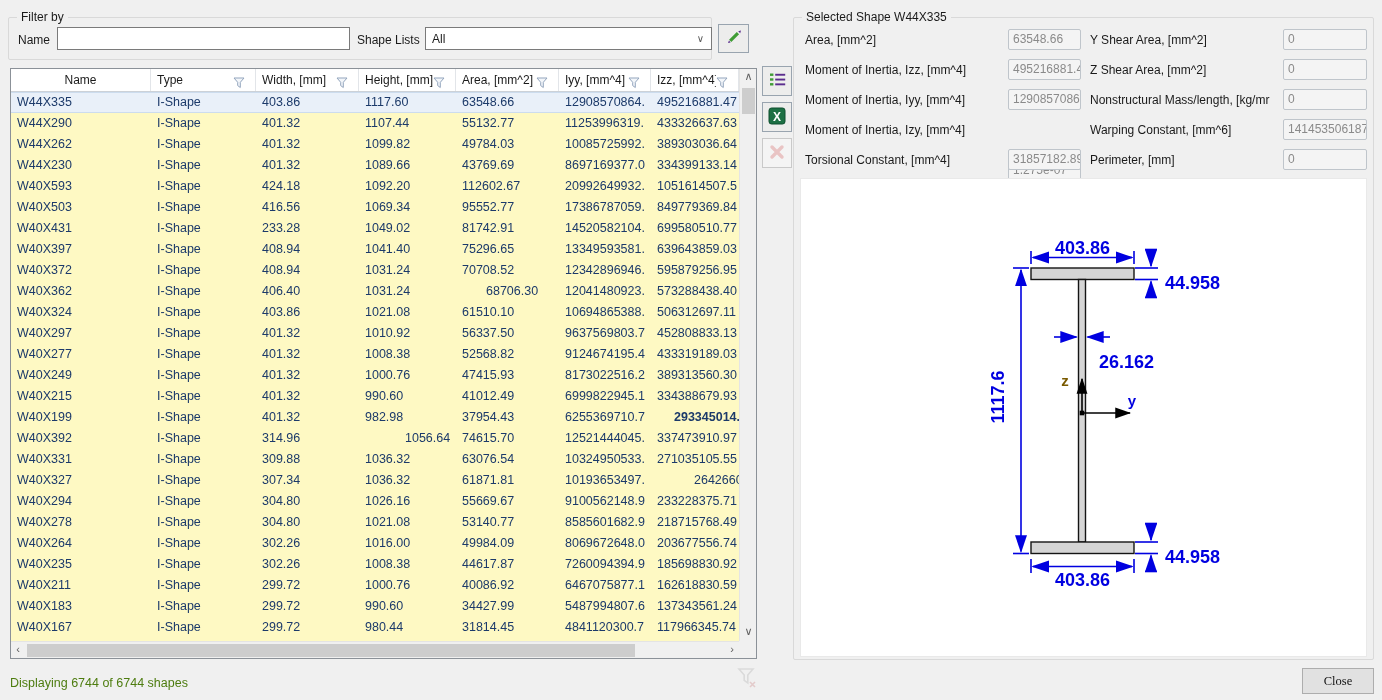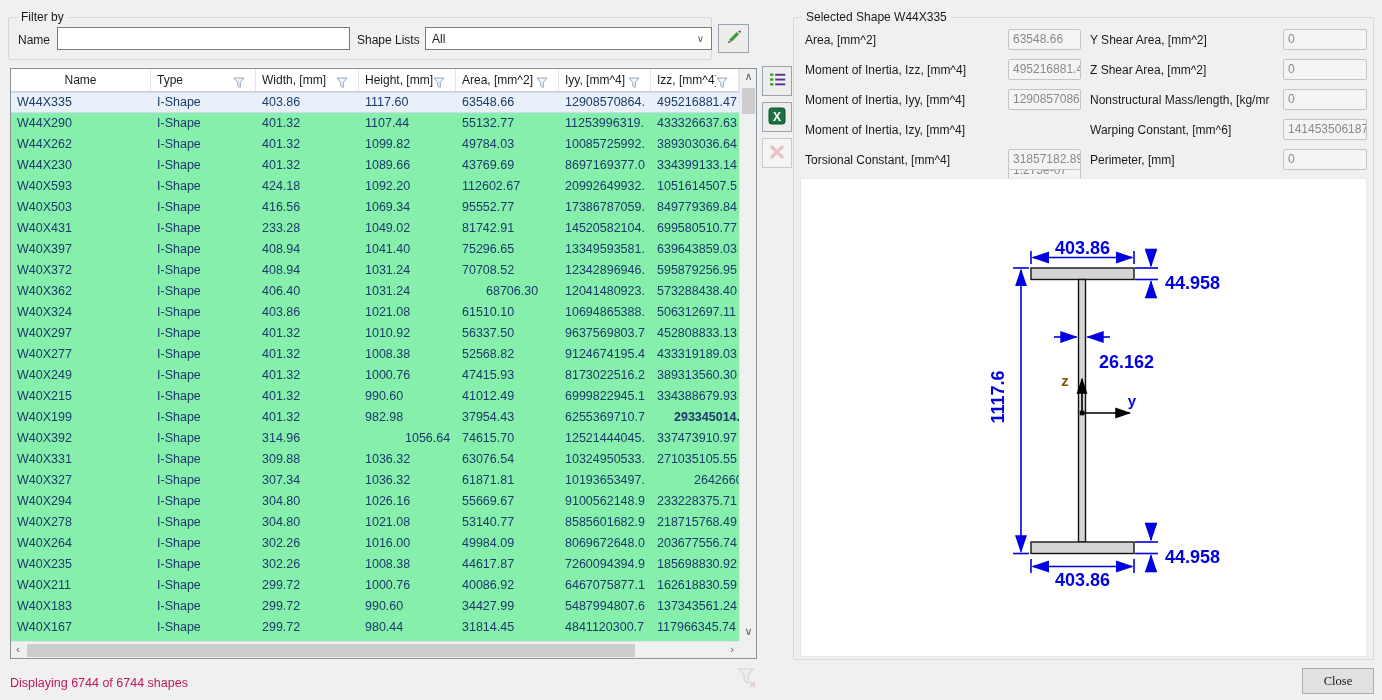--- a/index.html
+++ b/index.html
@@ -24,40 +24,40 @@
 
   
   .tablewrap { position:absolute; left:10px; top:68px; width:747px; height:591px;
                border:1px solid #8b9198; background:#fff; }
   .thead { position:absolute; left:0; top:0; width:728px; height:23px; background:#fff;
            border-bottom:1px solid #ccd1d7; z-index:3; }
   .hcell { position:absolute; top:0; height:22px; line-height:22px; border-right:1px solid #e2e5e9;
            font-size:12px; color:#1a1a1a; white-space:nowrap; overflow:hidden; padding-left:6px; }
   .hcell.center { text-align:center; padding-left:0; }
   .hfunnel { position:absolute; top:5px; }
-  .tbody { position:absolute; left:0; top:23px; width:728px; height:554px; overflow:hidden; background:#86efac; z-index:1; }
+  .tbody { position:absolute; left:0; top:23px; width:728px; height:554px; overflow:hidden; background:#fef9c3; z-index:1; }
   .trow { position:relative; width:728px; height:21px; line-height:21px; color:#1c3a6a; font-size:12.5px; white-space:nowrap; }
   .trow.sel { background:#e9f0f9; box-shadow:inset 0 1px 0 #ccdcee, inset 0 -1px 0 #ccdcee; }
   .tcell { position:absolute; top:0; height:21px; overflow:hidden; padding-left:6px; }
 
   
   .vscroll { position:absolute; left:728px; top:0; width:17px; height:572px; background:#f0f0f0; border-left:1px solid #e4e4e4; z-index:4; }
   .hscroll { position:absolute; left:0; top:572px; width:728px; height:17px; background:#f0f0f0; border-top:1px solid #e4e4e4; z-index:4; }
   .corner  { position:absolute; left:728px; top:572px; width:17px; height:17px; background:#f0f0f0; z-index:4; }
   .sarrow { position:absolute; color:#606060; font-size:11px; line-height:15px; text-align:center; width:17px; height:17px; }
   .sthumbv { position:absolute; left:2px; width:13px; background:#cdcdcd; }
   .sthumbh { position:absolute; top:2px; height:13px; background:#cdcdcd; }
 
   
   .fieldlbl { position:absolute; font-size:12px; color:#1a1a1a; white-space:nowrap; overflow:hidden; }
   .fieldbox { position:absolute; height:21px; background:#f4f4f4; border:1px solid #bfc5cb; border-radius:2px;
               font-size:12px; color:#8a8a8a; line-height:19px; padding:0 4px; white-space:nowrap; overflow:hidden; }
   .diagram-panel { position:absolute; left:800px; top:178px; width:567px; height:479px; background:#fff; border:1px solid #e9e9e9; }
 
-  .statusbar { position:absolute; left:10px; top:676px; font-size:12.5px; color:#be185d; }
+  .statusbar { position:absolute; left:10px; top:676px; font-size:12.5px; color:#4d7c0f; }
   .clearfilter { position:absolute; left:736px; top:666px; }
 
   .close-btn { position:absolute; left:1302px; top:668px; width:72px; height:26px; background:#e1e1e1;
                border:1px solid #adadad; font-family:Liberation Serif, serif; font-size:12.5px; color:#111; }
 
   svg text.dim { font-family:"Liberation Sans",sans-serif; font-weight:bold; font-size:18px; fill:#0000e0; }
   svg text.axis { font-family:"Liberation Sans",sans-serif; font-weight:bold; font-size:15px; }
 </style>
 </head>
 <body>

